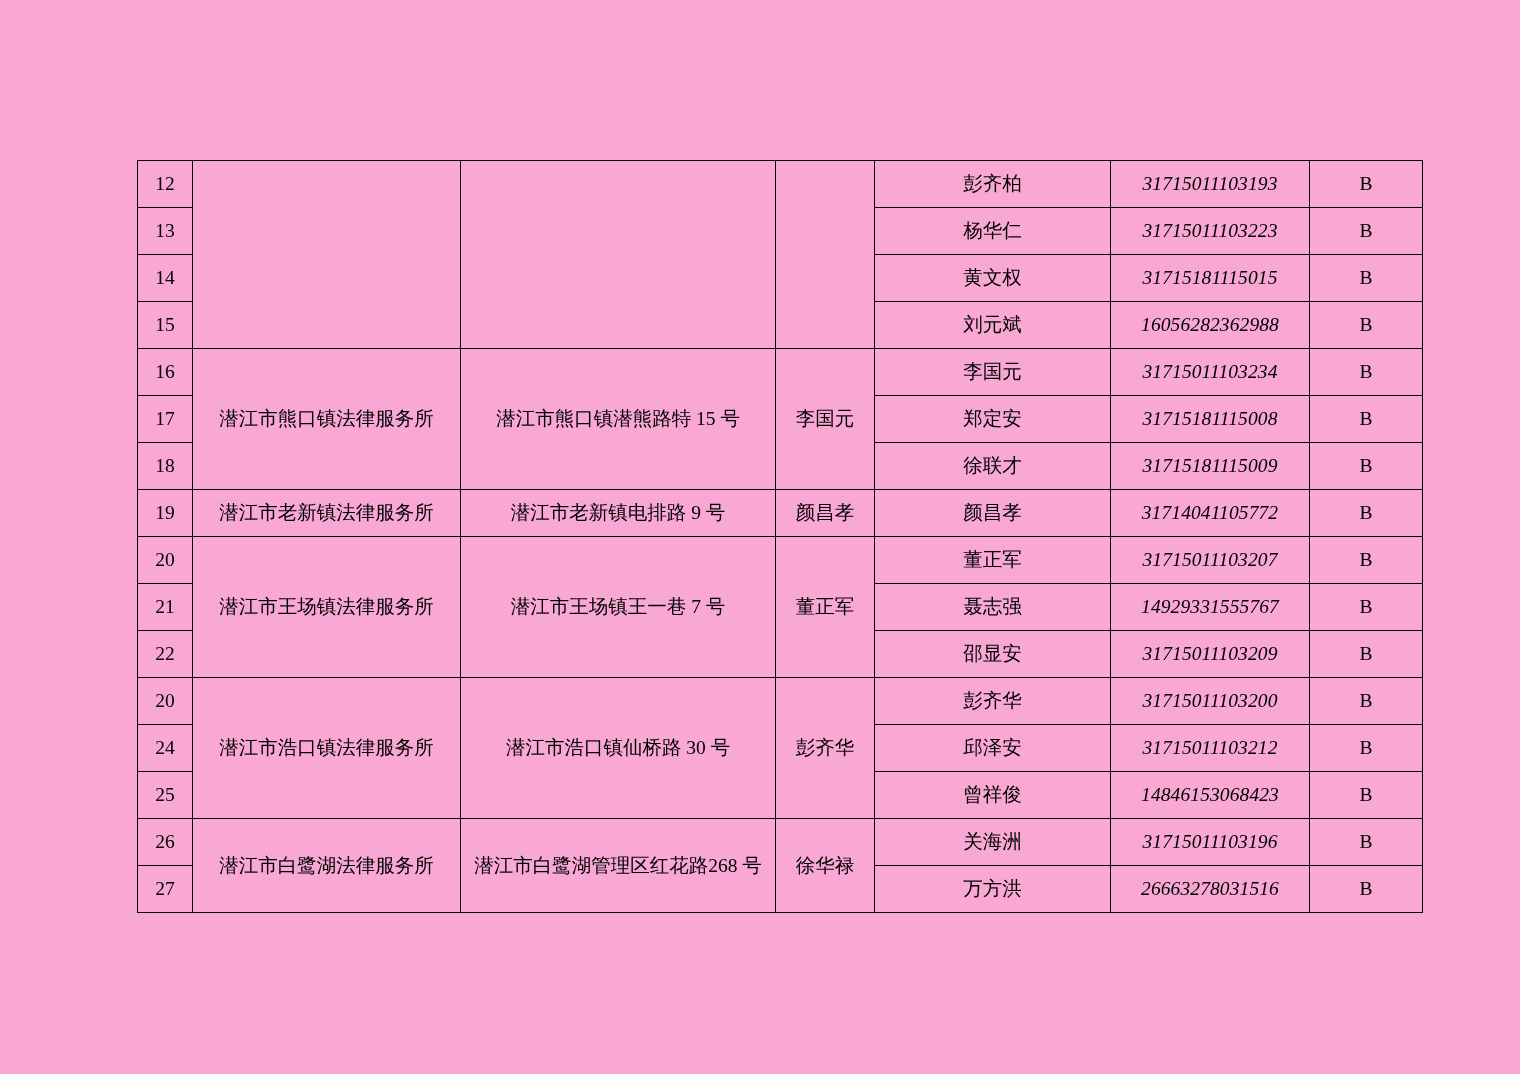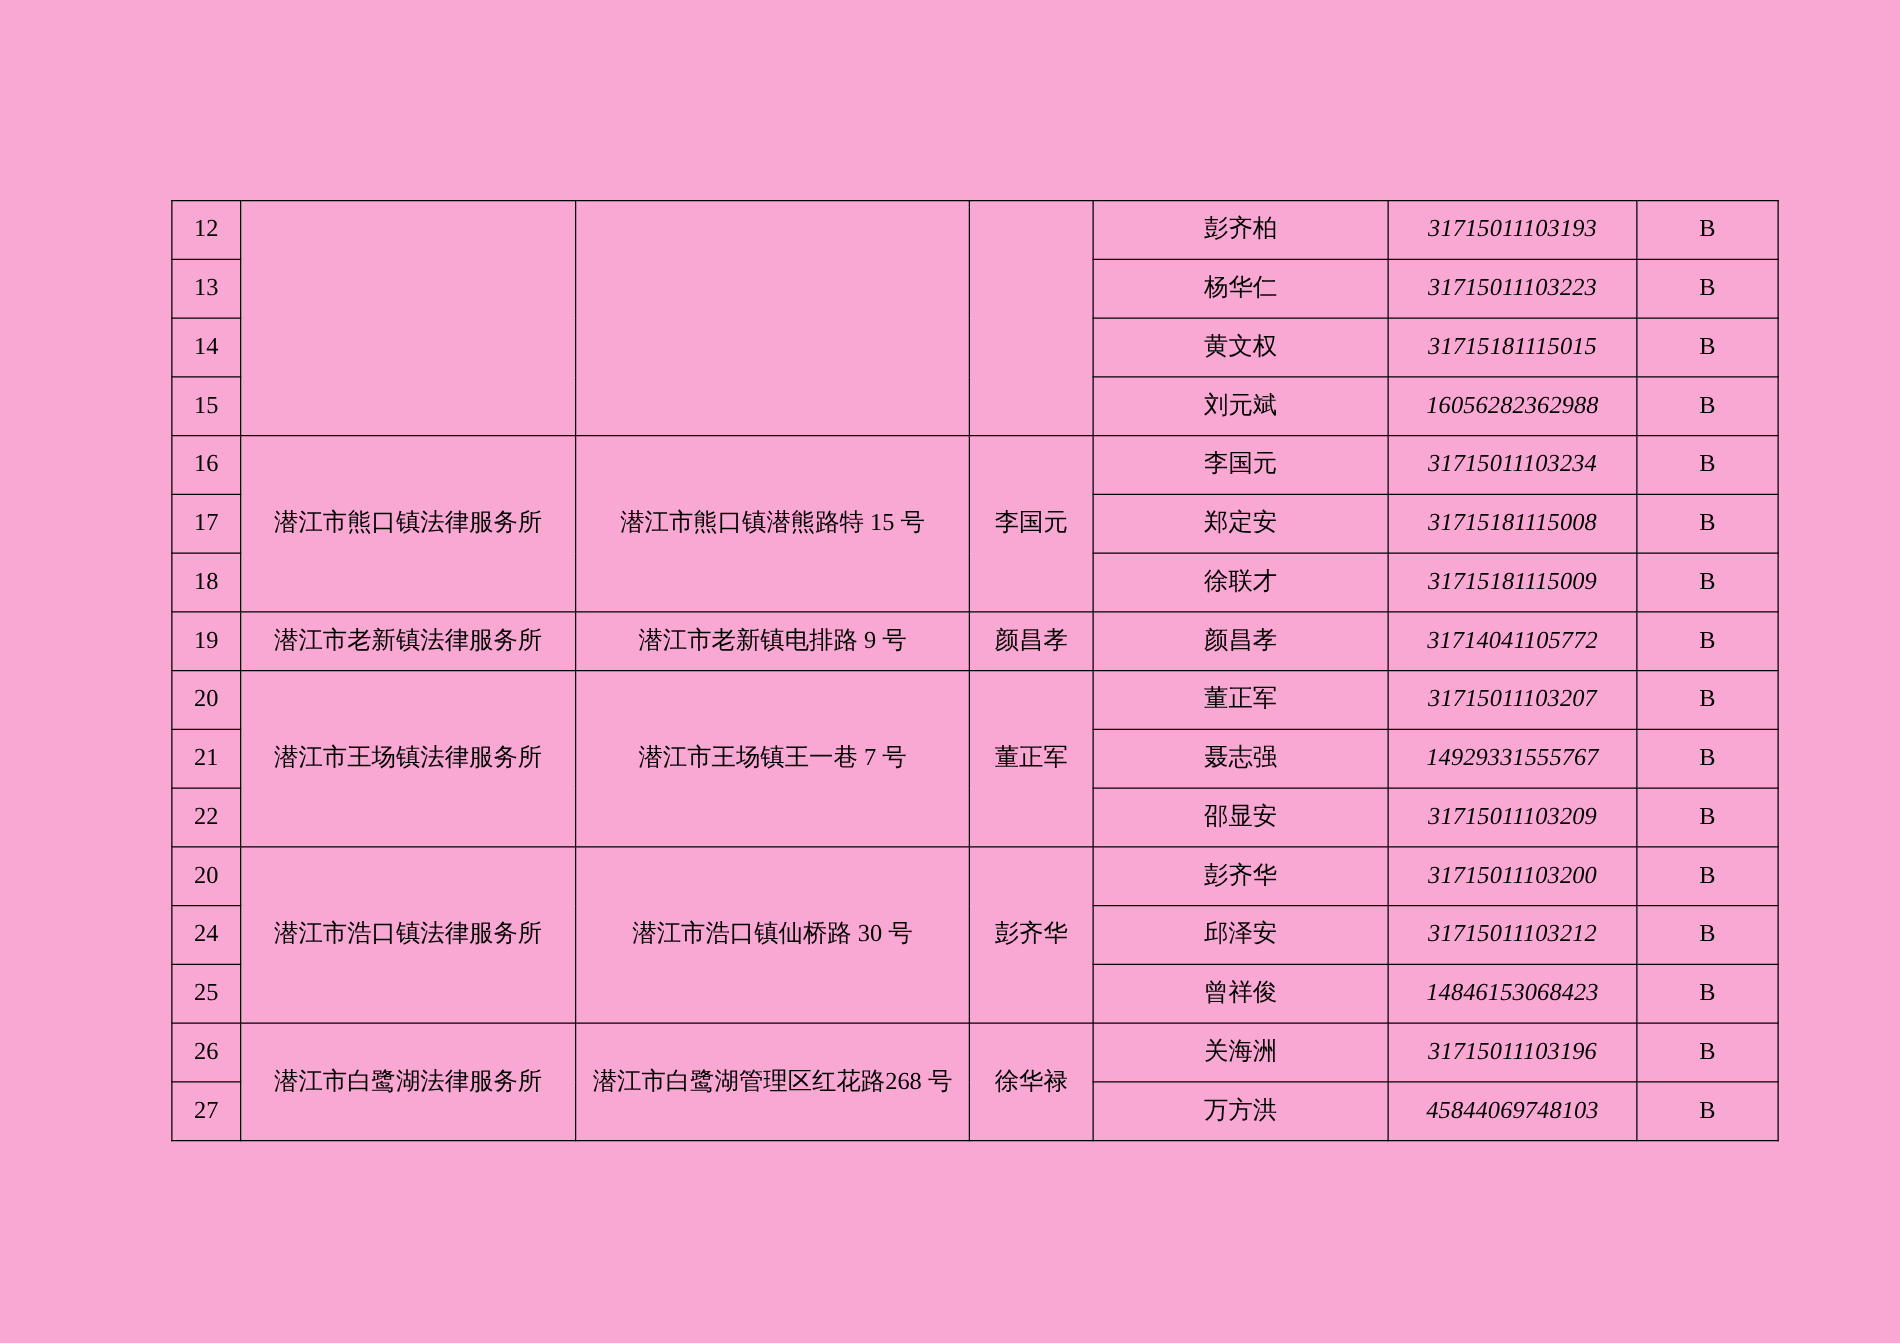--- a/index.html
+++ b/index.html
@@ -182,20 +182,20 @@
           <td class="c-org" rowspan="2">潜江市白鹭湖法律服务所</td>
           <td class="c-addr" rowspan="2">潜江市白鹭湖管理区红花路268 号</td>
           <td class="c-head" rowspan="2">徐华禄</td>
           <td class="c-name">关海洲</td>
           <td class="c-id">31715011103196</td>
           <td class="c-lvl">B</td>
         </tr>
         <tr>
           <td class="c-idx">27</td>
           <td class="c-name">万方洪</td>
-          <td class="c-id">45844069748103</td>
+          <td class="c-id">26663278031516</td>
           <td class="c-lvl">B</td>
         </tr>
 
       </tbody>
     </table>
   </div>
 </div>
 
 </body></html>

